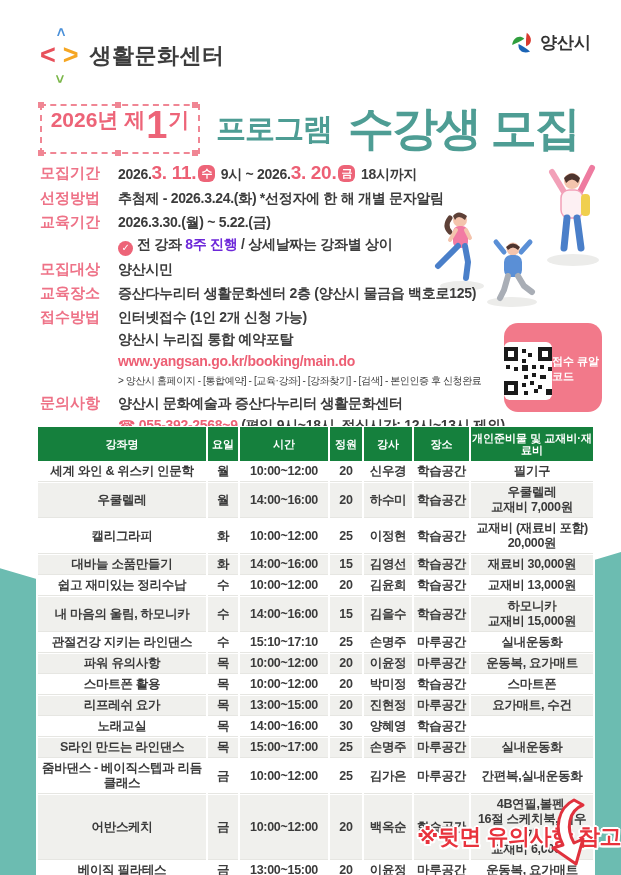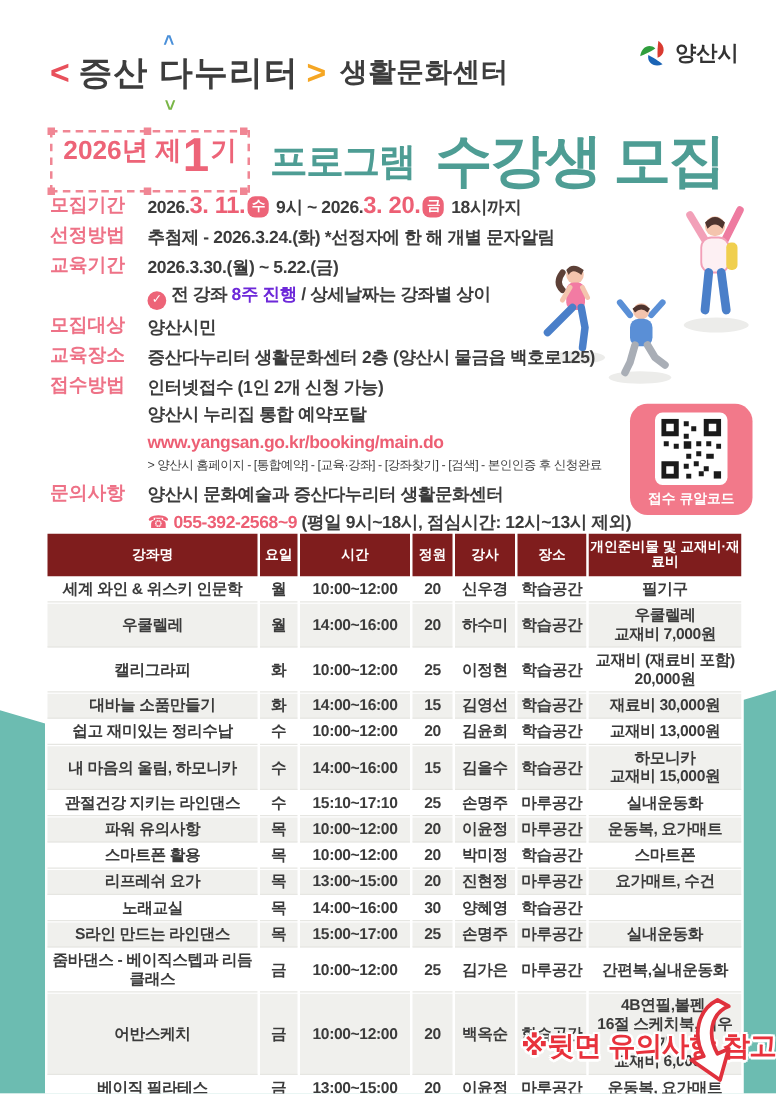--- a/index.html
+++ b/index.html
@@ -31,49 +31,49 @@
          align-items:flex-start;justify-content:center;color:#ed6478;}
   .badge::before,.badge::after{content:"";position:absolute;width:6px;height:6px;background:#f08694;}
   .badge::before{left:-4px;top:-4px;box-shadow:77px 0 0 #f08694,154px 0 0 #f08694;}
   .badge::after{left:-4px;bottom:-4px;box-shadow:77px 0 0 #f08694,154px 0 0 #f08694;}
   .badge-prefix,.badge-suffix{font-size:21px;font-weight:800;}
   .badge-number{font-size:38px;font-weight:900;line-height:1;margin:0 1px;}
   .title-program{color:#4e9d94;font-size:30px;font-weight:900;letter-spacing:-1px;}
   .title-main{color:#4e9d94;font-size:46px;font-weight:900;letter-spacing:-2px;}
 
   
-  .info{position:absolute;top:154px;left:40px;width:480px;z-index:2;}
+  .info{position:absolute;top:162px;left:40px;width:480px;z-index:2;}
   .info-row{display:flex;gap:12px;margin-bottom:2px;}
   .info-label{width:66px;min-width:66px;color:#ee7287;font-weight:800;font-size:15px;line-height:22px;}
   .info-content{font-size:14px;font-weight:700;color:#3c3c3c;line-height:22px;letter-spacing:-0.3px;}
   .pink-date{color:#ed5f74;font-size:19px;font-weight:800;}
   .day-badge{display:inline-flex;align-items:center;justify-content:center;width:17px;height:17px;
              background:#ed6478;color:#fff;font-size:11px;font-weight:700;border-radius:6px;
              vertical-align:2px;margin:0 2px;}
   .check-icon{display:inline-flex;align-items:center;justify-content:center;width:15px;height:15px;
               background:#ed6478;color:#fff;font-size:10px;border-radius:50%;margin-right:4px;vertical-align:-2px;}
   .red-text{color:#6d28d9;}
   .url-link{color:#ed5f74;font-weight:700;}
   .small-path{font-size:10px;font-weight:400;letter-spacing:-0.4px;line-height:18px;}
   .phone{color:#ed5f74;font-weight:800;}
 
   
   .qr-box{position:absolute;left:504px;top:323px;width:98px;height:89px;background:#f2798a;
-          border-radius:14px;display:flex;flex-direction:column;align-items:center;z-index:3;}
+          border-radius:14px;display:flex;align-items:center;z-index:3;}
   .qr-inner{margin-top:7px;width:58px;height:58px;background:#fff;border-radius:6px;
             display:flex;align-items:center;justify-content:center;}
   .qr-caption{color:#fff;font-size:11px;font-weight:700;margin-top:3px;}
 
   
   .illustration{position:absolute;left:420px;top:156px;z-index:1;}
 
   
   .course-table-wrap{position:absolute;left:36px;top:426px;width:549px;z-index:2;background:#fff;}
   table.course{width:549px;border-collapse:separate;border-spacing:2px 1px;table-layout:fixed;background:#fff;}
-  table.course th{background:#7f1d1d;color:#fff;font-size:11px;font-weight:700;padding:5px 1px;line-height:12px;}
+  table.course th{background:#15803d;color:#fff;font-size:11px;font-weight:700;padding:5px 1px;line-height:12px;}
   table.course td{font-size:12.5px;line-height:15px;padding:2px 2px;text-align:center;color:#3b3b3b;
                   font-weight:600;vertical-align:middle;border-bottom:1px solid #e6e6e2;letter-spacing:-0.3px;}
   table.course tbody tr:nth-child(even) td{background:#f0f0ed;}
   .c-name{color:#3fa094;font-weight:800;font-size:13px;}
   .c-mat{white-space:pre-line;}
   col.w-name{width:168px;} col.w-day{width:30px;} col.w-time{width:88px;} col.w-cap{width:32px;}
   col.w-teacher{width:48px;} col.w-place{width:55px;} col.w-mat{width:122px;}
 
   
   .notice{position:absolute;top:822px;left:0;width:100%;text-align:right;z-index:3;
@@ -87,21 +87,20 @@
 
 <div id="page">
 
   <div class="teal-bg"></div>
 
   <div class="brand">
     <div class="brand-mark">
       <span class="chev chev-left">&lt;</span>
       <span class="caret caret-up">&gt;</span>
       <span class="caret caret-down">&gt;</span>
-      <span>증산 다누리터</span>
       <span class="chev chev-right">&gt;</span>
     </div>
     <span class="brand-suffix">생활문화센터</span>
   </div>
 
   <div class="city-logo">
     <svg width="24" height="24" viewBox="0 0 24 24">
       <g transform="translate(12,13)">
         <path d="M0,-11 C7,-9 9,-2 4,2 C2,-3 1,-6 0,-11Z" fill="#d93a30" transform="rotate(20)"></path>
         <path d="M0,-11 C7,-9 9,-2 4,2 C2,-3 1,-6 0,-11Z" fill="#1b64b5" transform="rotate(140)"></path>

